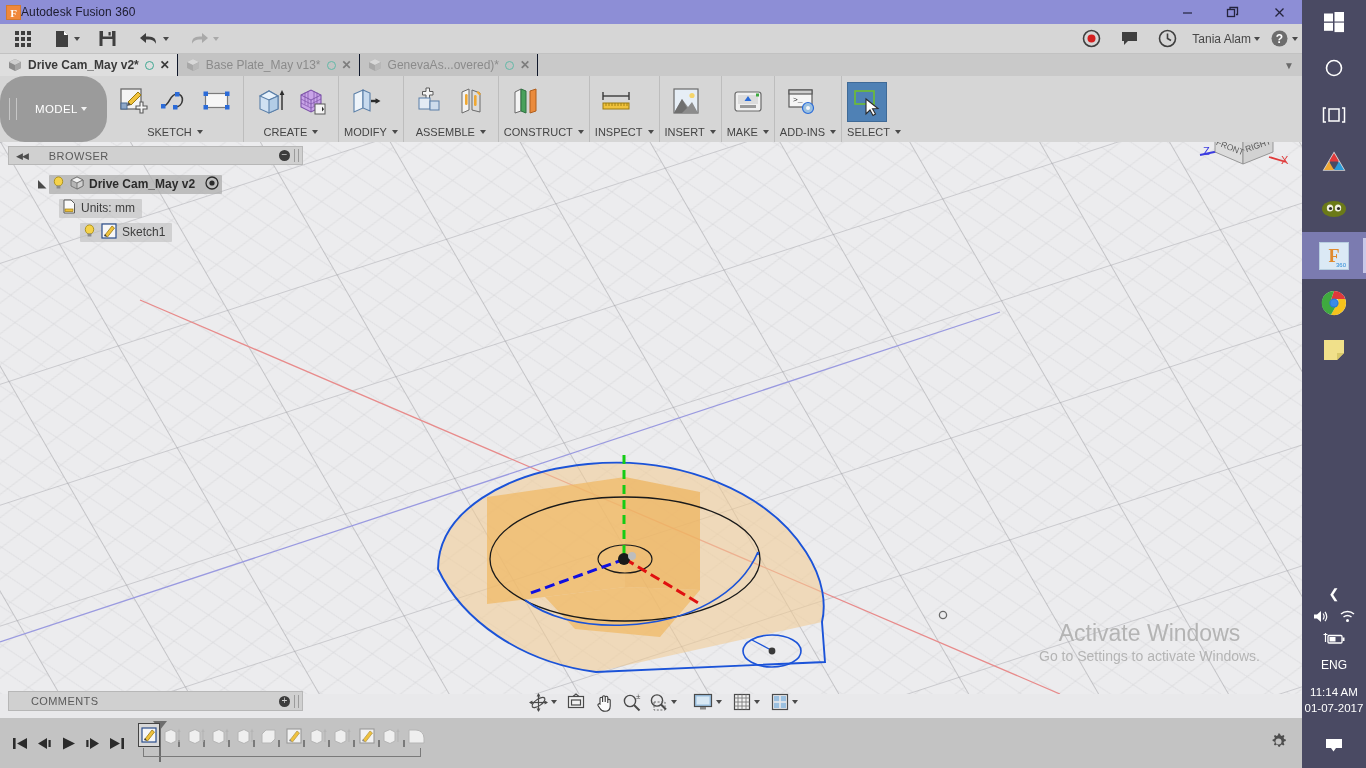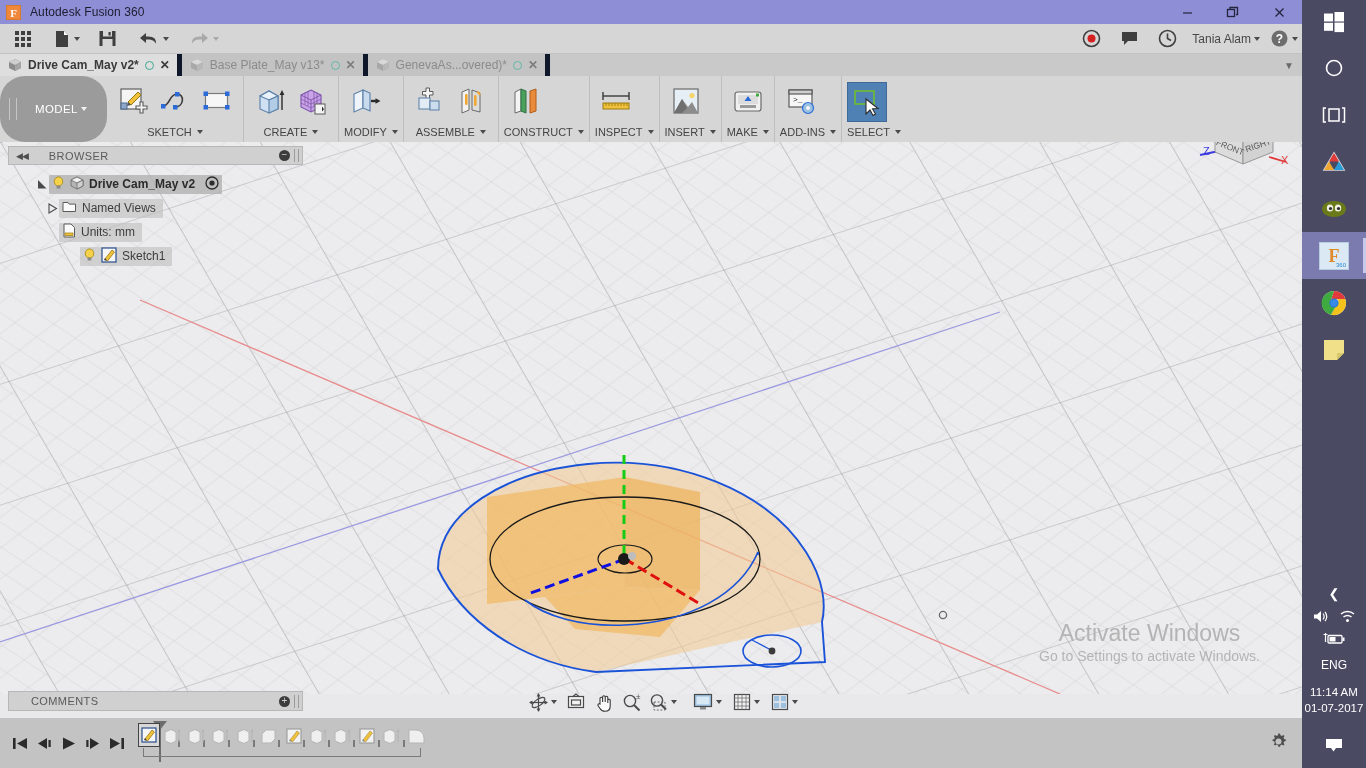--- a/index.html
+++ b/index.html
@@ -17,21 +17,21 @@
   .titlebar {
     position:absolute; left:0; top:0; width:1302px; height:24px;
     background:#8d8ed6; display:flex; align-items:center;
   }
   .tb-logo {
     width:15px; height:15px; margin-left:6px; background:#f0883c;
     color:#fff; font-size:11px; font-weight:bold; line-height:15px;
     text-align:center; font-family:"Liberation Serif", serif;
     border:1px solid #d57a2e;
   }
-  .tb-title { margin-left:9px; font-size:12px; color:#1c1c2e; letter-spacing:.1px;}
+  .tb-title { font-size:12px; color:#1c1c2e; letter-spacing:.1px;}
   .tb-ctrls { margin-left:auto; display:flex; height:24px; }
   .tb-btn { width:46px; height:24px; display:flex; align-items:center; justify-content:center;
             color:#22223a; font-size:13px; }
   .tb-btn svg { display:block; }
 
   
   .qat {
     position:absolute; left:0; top:24px; width:1302px; height:30px;
     background:#d6d6d6; display:flex; align-items:center;
     border-bottom:1px solid #c2c2c2;
@@ -45,21 +45,21 @@
   .qat-right > div { display:flex; align-items:center; justify-content:center; width:38px; height:30px;}
   .username { font-size:12px; color:#474747; padding:0 6px; display:flex!important; width:auto!important; }
 
   
   .doctabs {
     position:absolute; left:0; top:54px; width:1302px; height:22px;
     background:#c9c9c9; display:flex; align-items:flex-end;
   }
   .dtab {
     height:22px; display:flex; align-items:center; gap:6px; padding:0 7px 0 8px;
-    font-size:12px; border-right:5px solid #0f172a; background:#c3c3c3; color:#8b8b8b;
+    font-size:12px; border-right:1px solid #0f172a; background:#c3c3c3; color:#8b8b8b;
     max-width:200px;
   }
   .dtab.active { background:#dedede; color:#3a3a3a; font-weight:bold; }
   .dtab .cube { width:14px;height:14px; flex:0 0 14px; }
   .dtab .dot { width:9px;height:9px;border:1.5px solid #63b9a8;border-radius:50%; flex:0 0 9px;}
   .dtab.active .dot { border-color:#3fa892; }
   .dtab .x { font-size:12px; font-weight:bold; color:#7d7d7d; }
   .dtab.active .x { color:#3a3a3a; }
   .tabs-caret { margin-left:auto; padding-right:8px; color:#6a6a6a; font-size:10px; align-self:center;}
 
@@ -629,35 +629,20 @@
           <span>Drive Cam_May v2</span>
           <span style="margin-left:5px;">
             <svg width="14" height="14" viewBox="0 0 14 14">
                 <circle cx="7" cy="7" r="6" fill="none" stroke="#2b2b2b" stroke-width="1.3"></circle>
                 <circle cx="7" cy="7" r="2.6" fill="#2b2b2b"></circle>
               </svg>
           </span>
         </span>
       </div>
 
-      <div class="trow" style="padding-left:38px;">
-        <span class="tri">
-          <svg width="11" height="11" viewBox="0 0 11 11">
-              <polygon points="2,1 9.5,5.5 2,10" fill="none" stroke="#4a4a4a" stroke-width="1.1"></polygon>
-            </svg>
-        </span>
-        <span class="tw">
-          <span>
-            <svg width="15" height="13" viewBox="0 0 15 13">
-                <path d="M1 2.5 h5 l1.2 1.6 h6.3 v7.4 h-12.5 z" fill="#fafafa" stroke="#5a5a5a" stroke-width="1"></path>
-              </svg>
-          </span>
-          <span>Named Views</span>
-        </span>
-      </div>
 
       <div class="trow" style="padding-left:51px;">
         <span class="tw">
           <span>
             <svg width="14" height="15" viewBox="0 0 14 15">
                 <path d="M2 1 h7 l3.5 3.5 v9.5 h-10.5 z" fill="#fafafa" stroke="#5a5a5a" stroke-width="1"></path>
                 <rect x="3" y="10" width="8" height="2.6" fill="#f0c23c" stroke="#9a7a10" stroke-width=".7"></rect>
               </svg>
           </span>
           <span>Units: mm</span>

